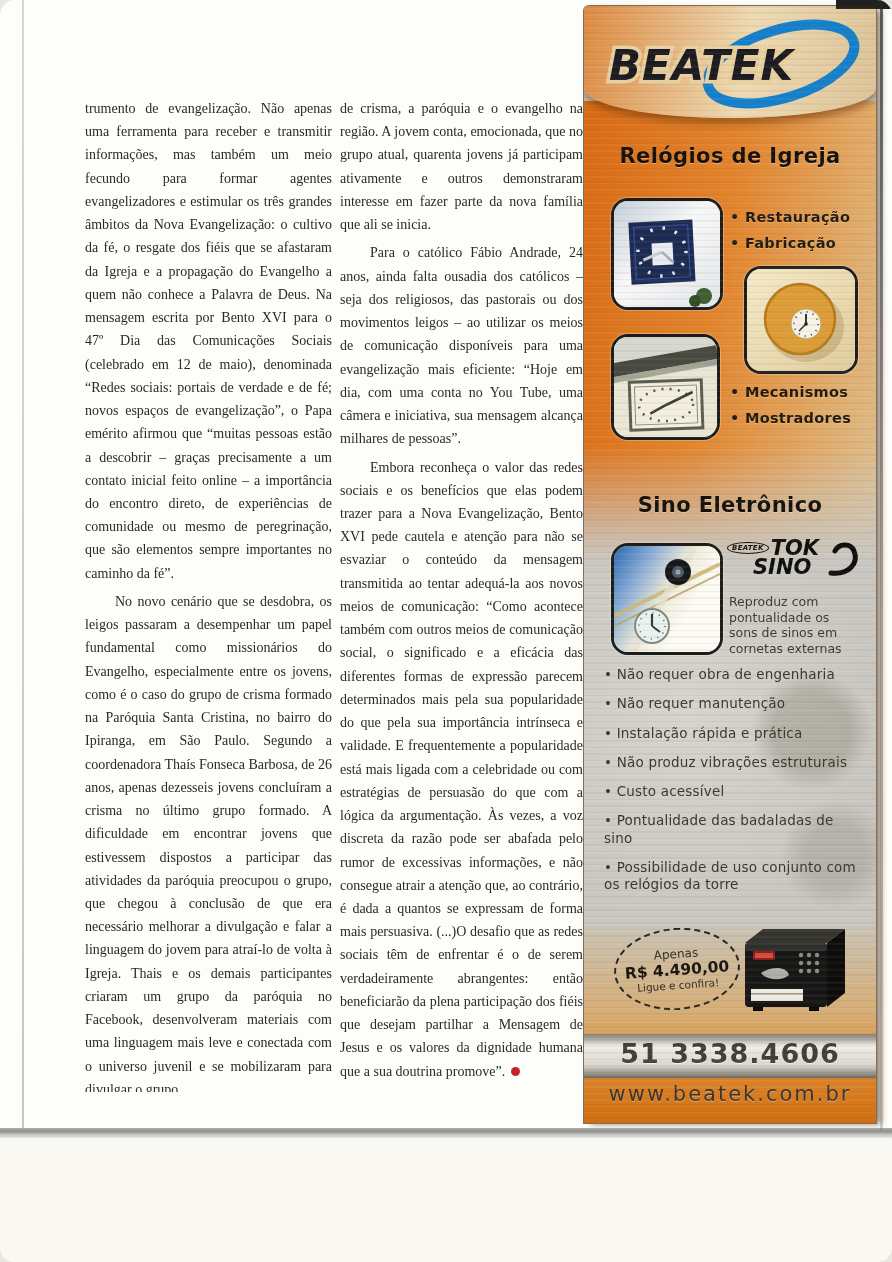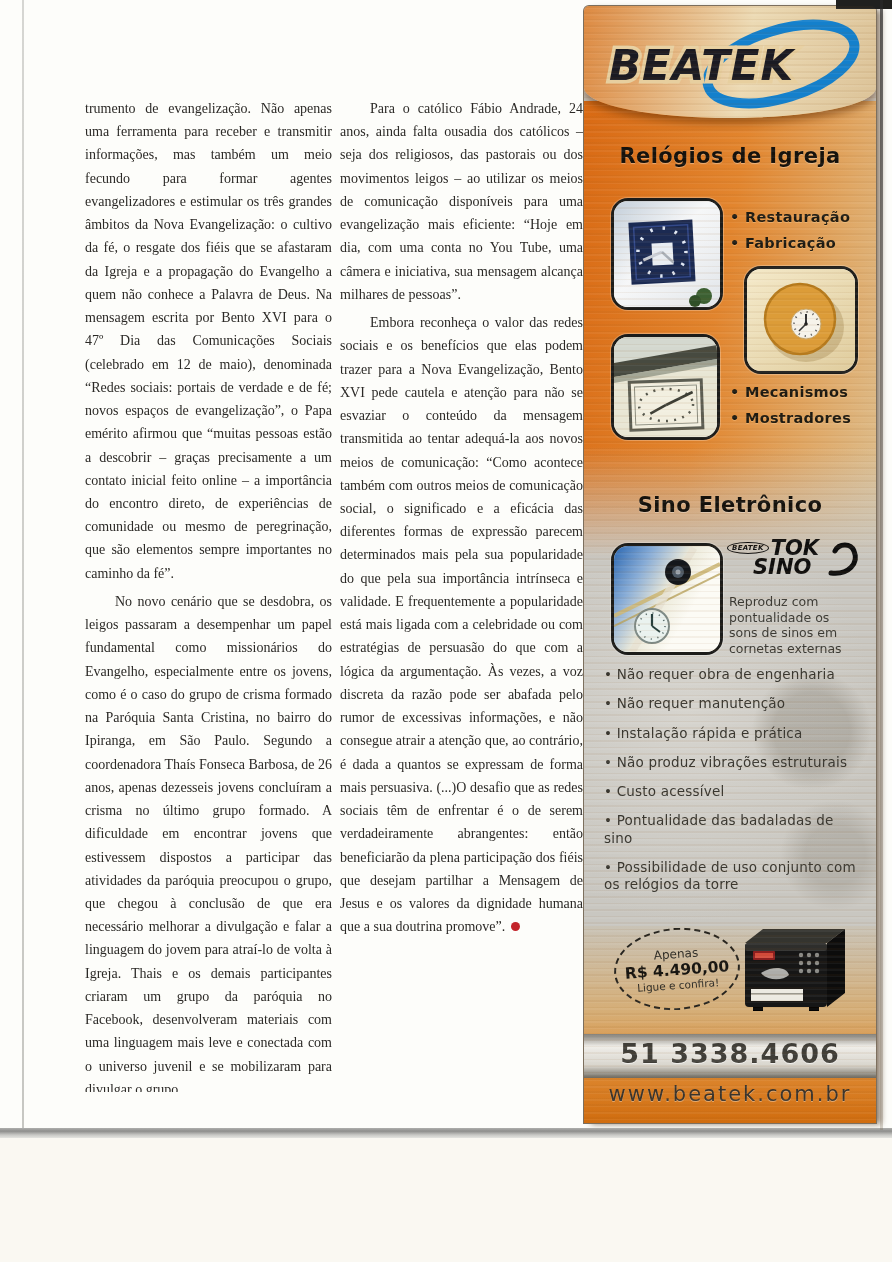--- a/index.html
+++ b/index.html
@@ -1,17 +1,17 @@
 <!DOCTYPE html>
 <html><head>
 <meta charset="utf-8">
 <style>
   html,body{margin:0;padding:0;background:#e9e7e2;}
   .scan{position:relative;width:892px;height:1262px;background:#fdfdfa;overflow:hidden;
-        font-family:"Liberation Serif",serif;}
+        font-family:"Liberation Serif",serif;border-radius:15px;}
   .fold-line{position:absolute;left:22px;top:0;width:2px;height:1128px;
              background:linear-gradient(to bottom,#cfcfcb,#bdbdb8);opacity:.85;}
   
   .article{position:absolute;left:0;top:0;width:583px;height:1128px;}
   .col{position:absolute;top:97px;height:995px;overflow:hidden;text-align:justify;
        font-size:14px;line-height:1.66;color:#2b2926;}
   .col1{left:85px;width:247px;}
   .col2{left:340px;width:243px;}
   .col p{margin:0 0 5px 0;}
   .col p.ind{text-indent:30px;}
@@ -101,20 +101,21 @@
 
 <div class="scan">
   <div class="fold-line"></div>
 
   <section class="article">
     <div class="col col1" id="col-0">
         <p>trumento de evangelização. Não apenas uma ferramenta para receber e transmitir informações, mas também um meio fecundo para formar agentes evangelizadores e estimular os três grandes âmbitos da Nova Evangelização: o cultivo da fé, o resgate dos fiéis que se afastaram da Igreja e a propagação do Evangelho a quem não conhece a Palavra de Deus. Na mensagem escrita por Bento XVI para o 47º Dia das Comunicações Sociais (celebrado em 12 de maio), denominada “Redes sociais: portais de verdade e de fé; novos espaços de evangelização”, o Papa emérito afirmou que “muitas pessoas estão a descobrir – graças precisamente a um contato inicial feito online – a importância do encontro direto, de experiências de comunidade ou mesmo de peregrinação, que são elementos sempre importantes no caminho da fé”.</p>
         <p class="ind">No novo cenário que se desdobra, os leigos passaram a desempenhar um papel fundamental como missionários do Evangelho, especialmente entre os jovens, como é o caso do grupo de crisma formado na Paróquia Santa Cristina, no bairro do Ipiranga, em São Paulo. Segundo a coordenadora Thaís Fonseca Barbosa, de 26 anos, apenas dezesseis jovens concluíram a crisma no último grupo formado. A dificuldade em encontrar jovens que estivessem dispostos a participar das atividades da paróquia preocupou o grupo, que chegou à conclusão de que era necessário melhorar a divulgação e falar a linguagem do jovem para atraí-lo de volta à Igreja. Thais e os demais participantes criaram um grupo da paróquia no Facebook, desenvolveram materiais com uma linguagem mais leve e conectada com o universo juvenil e se mobilizaram para divulgar o grupo</p>
       </div>
     <div class="col col2" id="col-1">
+        <p>de crisma, a paróquia e o evangelho na região. A jovem conta, emocionada, que no grupo atual, quarenta jovens já participam ativamente e outros demonstraram interesse em fazer parte da nova família que ali se inicia.</p>
         <p class="ind">Para o católico Fábio Andrade, 24 anos, ainda falta ousadia dos católicos – seja dos religiosos, das pastorais ou dos movimentos leigos – ao utilizar os meios de comunicação disponíveis para uma evangelização mais eficiente: “Hoje em dia, com uma conta no You Tube, uma câmera e iniciativa, sua mensagem alcança milhares de pessoas”.</p>
         <p class="ind">Embora reconheça o valor das redes sociais e os benefícios que elas podem trazer para a Nova Evangelização, Bento XVI pede cautela e atenção para não se esvaziar o conteúdo da mensagem transmitida ao tentar adequá-la aos novos meios de comunicação: “Como acontece também com outros meios de comunicação social, o significado e a eficácia das diferentes formas de expressão parecem determinados mais pela sua popularidade do que pela sua importância intrínseca e validade. E frequentemente a popularidade está mais ligada com a celebridade ou com estratégias de persuasão do que com a lógica da argumentação. Às vezes, a voz discreta da razão pode ser abafada pelo rumor de excessivas informações, e não consegue atrair a atenção que, ao contrário, é dada a quantos se expressam de forma mais persuasiva. (...)O desafio que as redes sociais têm de enfrentar é o de serem verdadeiramente abrangentes: então beneficiarão da plena participação dos fiéis que desejam partilhar a Mensagem de Jesus e os valores da dignidade humana que a sua doutrina promove”.<span class="end-dot"></span></p>
       </div>
   </section>
 
   <aside class="ad">
     <div class="bg bg-orange"></div>
     <div class="bg bg-top"></div>
     <div class="bg bg-mid"></div>
     <div class="bg bg-silver"></div>

